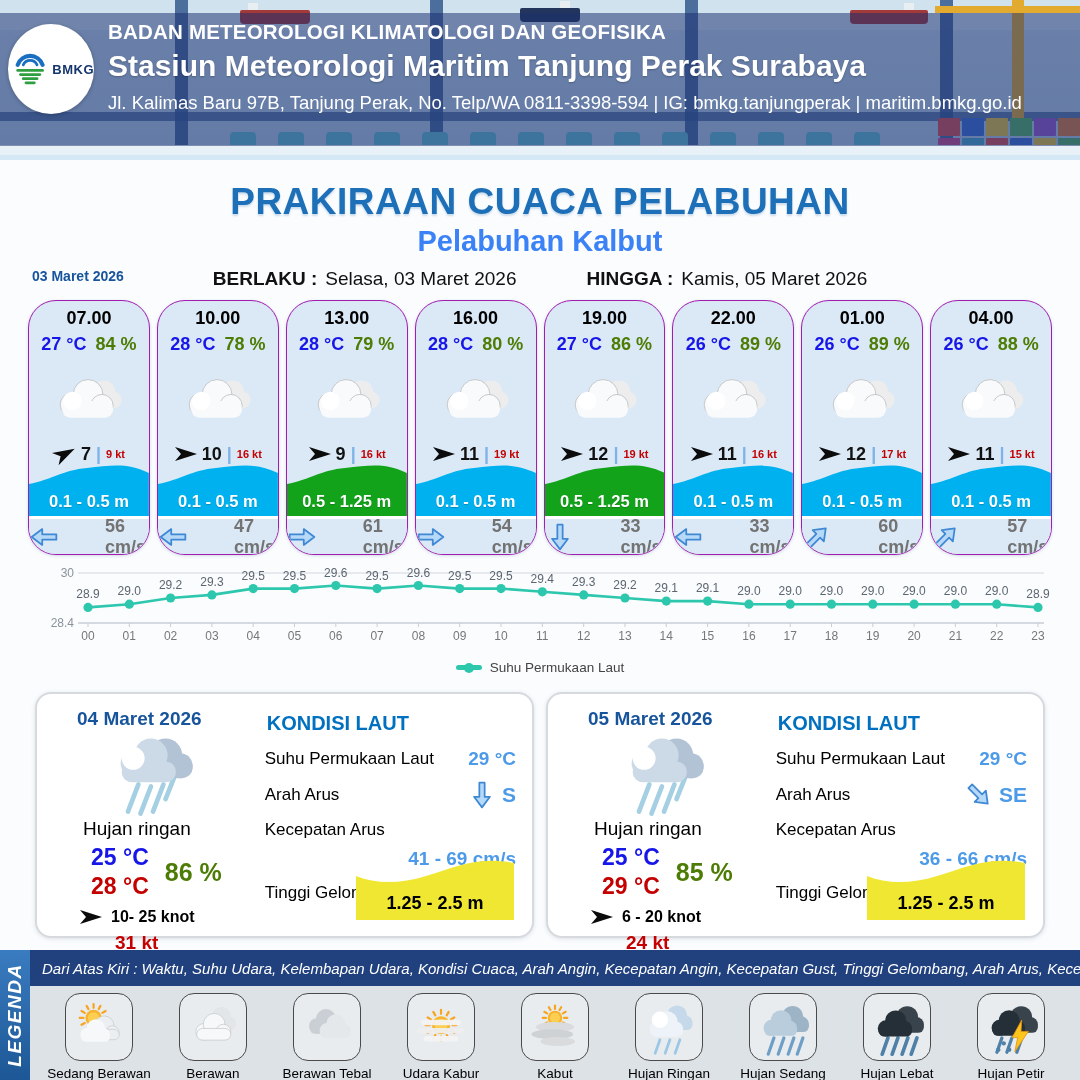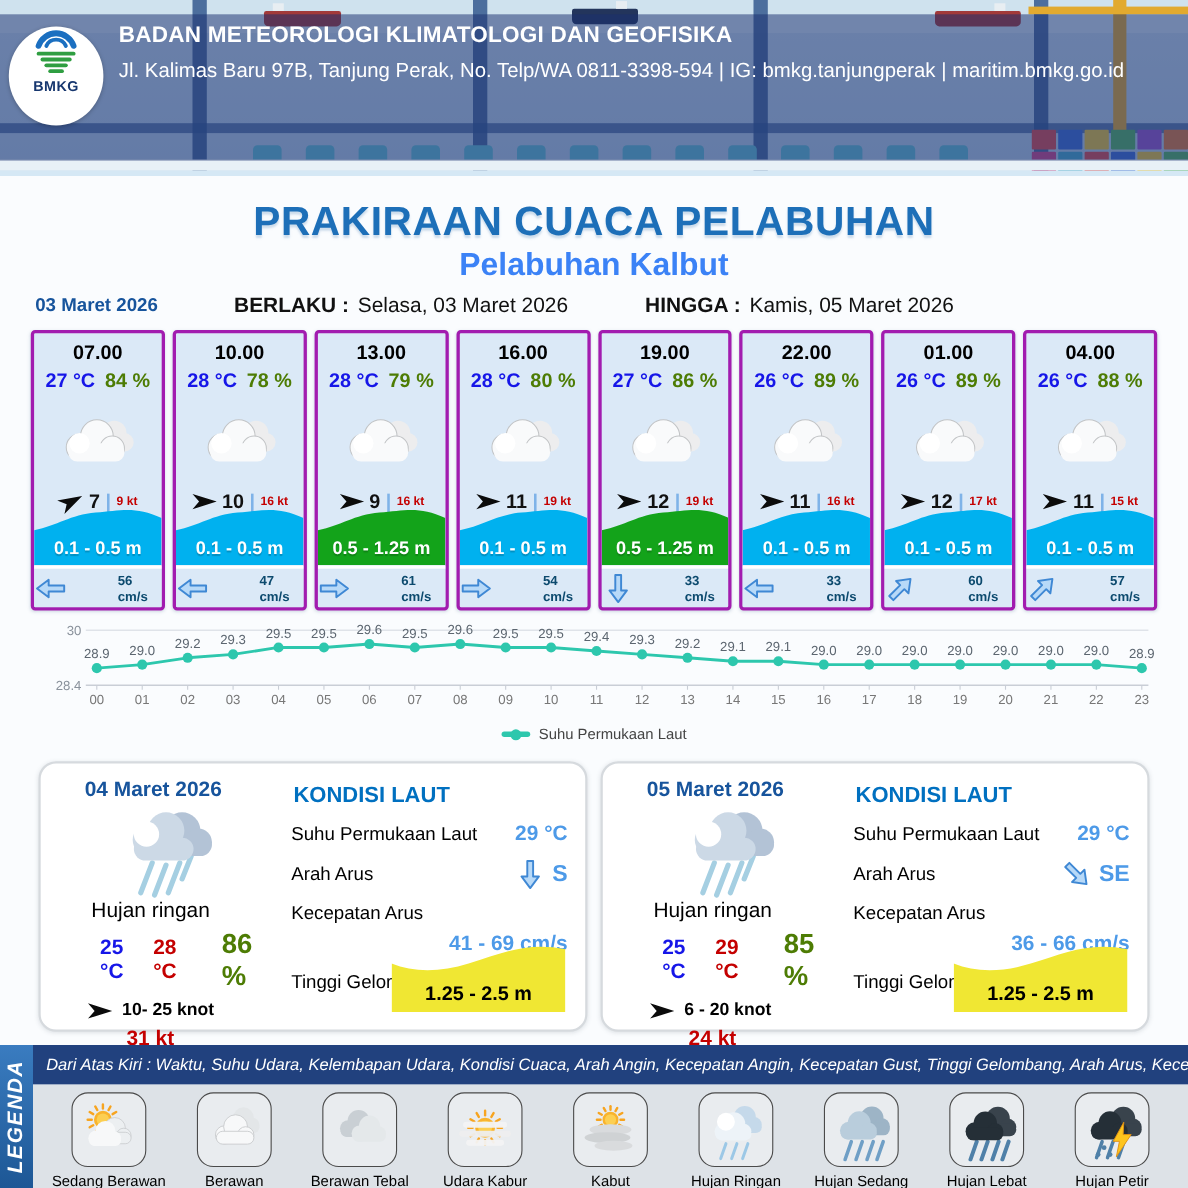--- a/index.html
+++ b/index.html
@@ -17,56 +17,56 @@
   .s1{top:10px;left:240px;width:70px;background:#a23a3a;}
   .s2{top:8px;left:520px;width:60px;background:#23355c;}
   .s3{top:10px;left:850px;width:78px;background:#a23a3a;}
   .mull{position:absolute;top:0;bottom:0;width:13px;background:#35598e;opacity:.85;}
   .beam{position:absolute;left:0;right:0;top:112px;height:9px;background:#35598e;opacity:.7;}
   .crane-mast{position:absolute;top:0;left:1012px;width:12px;height:128px;background:#e2aa2f;}
   .crane-boom{position:absolute;top:6px;left:935px;width:145px;height:7px;background:#e2aa2f;}
   .floor{position:absolute;left:0;right:0;bottom:0;height:10px;background:#e8f1f7;}
   .shade{position:absolute;left:0;right:0;top:13px;height:133px;background:rgba(27,47,112,0.52);}
   .logo{position:absolute;top:24px;left:8px;width:86px;height:90px;background:#fff;border-radius:50%;
-        display:flex;flex-direction:column;align-items:center;justify-content:flex-start;box-shadow:0 1px 4px rgba(0,0,0,.25);}
+        display:flex;align-items:center;justify-content:flex-start;box-shadow:0 1px 4px rgba(0,0,0,.25);}
   .logotext{font-size:13px;font-weight:bold;color:#16366e;letter-spacing:.5px;margin-top:1px;}
   .headtext{position:absolute;left:108px;top:20px;right:10px;color:#fff;}
   .agency{font-size:20.5px;font-weight:bold;letter-spacing:.2px;}
   .station{font-size:30px;font-weight:bold;margin-top:5px;text-shadow:0 1px 2px rgba(0,0,0,.25);}
   .address{font-size:18.5px;margin-top:9px;}
 
   
   .titleblock{position:absolute;top:165px;left:0;width:1080px;text-align:center;}
   .main-title{margin:16px 0 0;font-size:37px;font-weight:800;color:#1d6fb8;letter-spacing:.5px;
               text-shadow:0 2px 2px rgba(120,160,200,.35);}
   .sub-title{margin:2px 0 0;font-size:29px;font-weight:800;color:#3b82f6;}
   .validity{margin-top:10px;font-size:19px;display:flex;justify-content:center;gap:70px;}
   .validity .lbl{font-weight:bold;margin-right:8px;}
-  .fdate{position:absolute;left:32px;top:103px;font-size:17px;font-weight:bold;color:#17549c;}
+  .fdate{position:absolute;left:32px;top:103px;font-size:14px;font-weight:bold;color:#17549c;}
 
   
   .cards{position:absolute;top:300px;left:28px;width:1024px;height:255px;display:flex;gap:7px;}
-  .card{position:relative;flex:1;background:#dbe9f7;border:3px solid #a21caf;border-radius:4px;
+  .card{position:relative;flex:1;background:#dbe9f7;border:1px solid #a21caf;border-radius:28px;
         overflow:hidden;box-shadow:0 1px 3px rgba(90,120,150,.25);}
   .card .time{position:absolute;top:7px;left:0;right:0;text-align:center;font-size:18px;font-weight:bold;color:#000;}
   .card .th{position:absolute;top:33px;left:0;right:0;display:flex;justify-content:center;gap:9px;font-size:18px;font-weight:bold;}
   .card .t{color:#1616e8;} .card .h{color:#4d7c04;}
   .card .cloudwrap{position:absolute;top:62px;left:0;right:0;height:74px;display:flex;justify-content:center;align-items:center;}
   .card .wind{position:absolute;top:140px;left:0;right:0;height:26px;display:flex;justify-content:center;align-items:center;gap:4px;}
   .card .wind .ws{font-size:18px;font-weight:bold;color:#111;}
   .card .wind .sep{color:#7fb3e8;font-weight:bold;font-size:18px;margin:0 1px;}
   .card .wind .gust{font-size:11px;font-weight:bold;color:#c40000;white-space:nowrap;}
   .dartsvg{width:24px;height:18px;display:block;}
   .card .wave{position:absolute;left:0;right:0;bottom:38px;height:56px;}
   .card .wave svg{position:absolute;inset:0;width:100%;height:100%;}
   .card .wavetext{position:absolute;left:0;right:0;bottom:5px;text-align:center;color:#fff;
                   font-size:16.5px;font-weight:bold;text-shadow:0 1px 1px rgba(0,0,0,.2);white-space:nowrap;}
   .card .current{position:absolute;left:0;right:0;bottom:0;height:38px;border-top:3px solid #fff;
                  display:flex;align-items:center;justify-content:center;gap:6px;background:#dbe9f7;}
-  .card .curval{font-size:12px;font-weight:bold;color:#0c4a6e;margin-left:40px;}
+  .card .curval{font-size:18px;font-weight:bold;color:#737373;margin-left:40px;}
   .curarrow svg{width:30px;height:22px;display:block;}
 
   
   .chartsec{position:absolute;top:560px;left:30px;width:1020px;height:92px;}
   .chartsec svg{width:1020px;height:92px;display:block;}
   .chartsec text{font-family:"Liberation Sans",sans-serif;}
   .chart-legend{position:absolute;top:660px;left:0;width:1080px;display:flex;justify-content:center;
                 align-items:center;gap:8px;font-size:13.5px;color:#444;}
   .dotline{position:relative;width:26px;height:5px;border-radius:3px;display:inline-block;}
   .dotline::after{content:"";position:absolute;left:50%;top:50%;width:10px;height:10px;border-radius:50%;
@@ -74,21 +74,21 @@
 
   
   .daily{position:absolute;top:692px;left:35px;width:1010px;height:246px;display:flex;gap:12px;}
   .dcard{position:relative;flex:1;background:#fff;border:2px solid #d6dade;border-radius:16px;
          box-shadow:0 1px 4px rgba(100,110,120,.18);display:flex;padding:12px 16px;}
   .dleft{width:44%;position:relative;}
   .ddate{font-size:19px;font-weight:bold;color:#17549c;margin:2px 0 0 24px;}
   .dicon{margin:-4px 0 0 48px;width:104px;height:96px;}
   .dweather{font-size:19px;color:#000;margin:-4px 0 0 30px;}
   .dtemps{display:flex;align-items:center;margin:4px 0 0 38px;}
-  .dtemps .cols{display:flex;gap:2px;font-size:19px;font-weight:bold;}
+  .dtemps .cols{display:flex;flex-direction:column;gap:2px;font-size:23px;font-weight:bold;text-align:center;}
   .tmin{color:#1616e8;} .tmax{color:#c40000;}
   .dhum{font-size:25px;font-weight:bold;color:#4d7c04;margin-left:16px;}
   .dwind{display:flex;align-items:flex-end;gap:8px;margin:8px 0 0 26px;font-size:16px;font-weight:bold;color:#000;}
   .dgust{font-size:19px;font-weight:bold;color:#c40000;margin:6px 0 0 62px;}
   .dright{flex:1;position:relative;padding-left:8px;}
   .kheading{font-size:20px;font-weight:bold;color:#0070c0;margin:6px 0 10px 2px;}
   .krow{display:flex;justify-content:space-between;align-items:center;font-size:17px;color:#000;margin-top:13px;}
   .kval{font-size:19px;font-weight:bold;color:#4d9ae8;}
   .kdir{display:flex;align-items:center;gap:5px;font-size:21px;font-weight:bold;color:#4d9ae8;}
   .kdir svg{width:30px;height:24px;display:block;}
@@ -176,20 +176,21 @@
         <path d="M22 20 A11 11 0 0 1 42 20" fill="none" stroke="#1b6fc0" stroke-width="4" stroke-linecap="round"></path>
         <rect x="12" y="26" width="40" height="4" rx="2" fill="#2f9e41"></rect>
         <rect x="16" y="32" width="32" height="4" rx="2" fill="#2f9e41"></rect>
         <rect x="20" y="38" width="24" height="4" rx="2" fill="#2f9e41"></rect>
         <rect x="24" y="44" width="16" height="4" rx="2" fill="#2f9e41"></rect>
       </svg>
       <span class="logotext">BMKG</span>
     </div>
     <div class="headtext">
       <div class="agency">BADAN METEOROLOGI KLIMATOLOGI DAN GEOFISIKA</div>
+      <div class="station">Stasiun Meteorologi Maritim Tanjung Perak Surabaya</div>
       <div class="address">Jl. Kalimas Baru 97B, Tanjung Perak, No. Telp/WA 0811-3398-594 | IG: bmkg.tanjungperak | maritim.bmkg.go.id</div>
     </div>
   </header>
 
   <section class="titleblock">
     <h1 class="main-title">PRAKIRAAN CUACA PELABUHAN</h1>
     <h2 class="sub-title">Pelabuhan Kalbut</h2>
     <div class="validity">
       <span><span class="lbl">BERLAKU :</span><span>Selasa, 03 Maret 2026</span></span>
       <span><span class="lbl">HINGGA :</span><span>Kamis, 05 Maret 2026</span></span>

